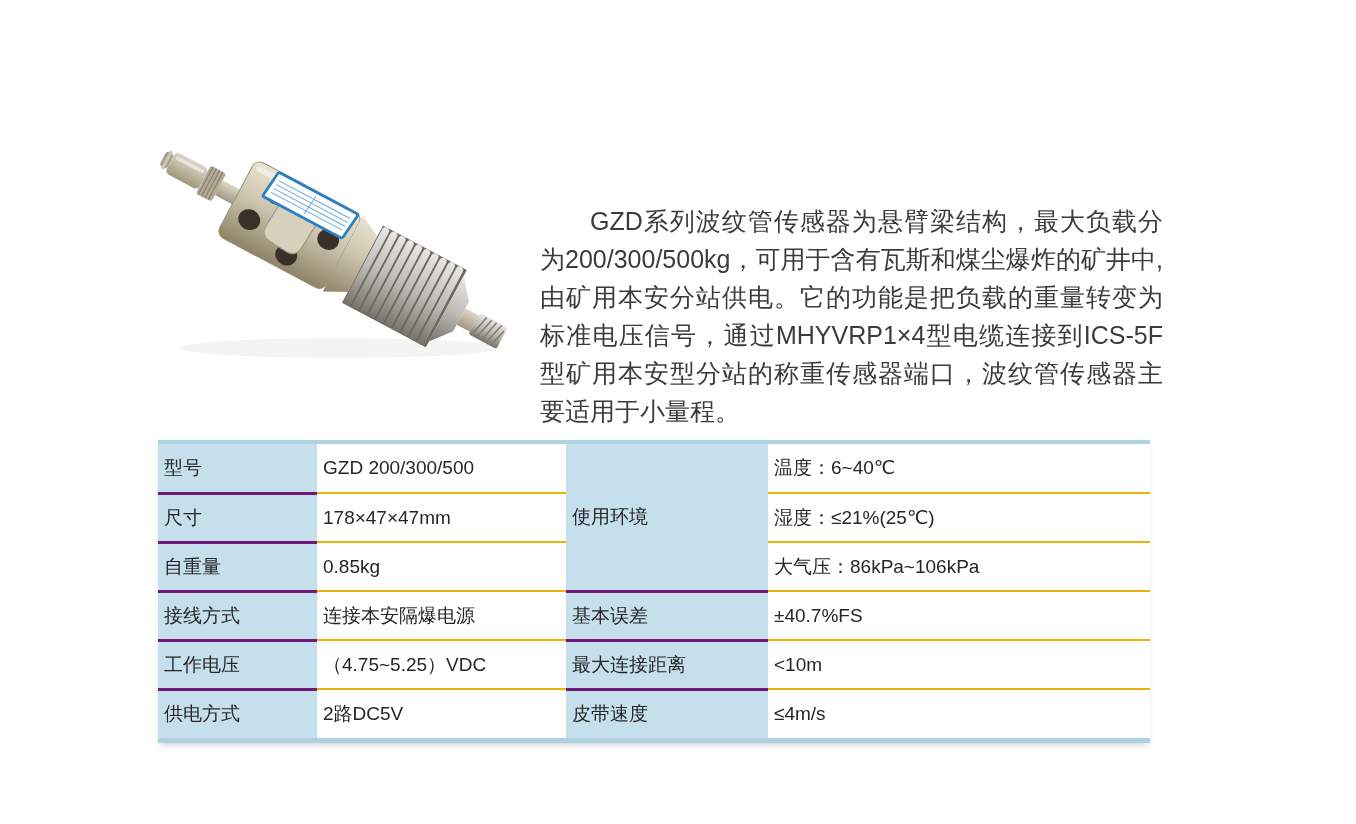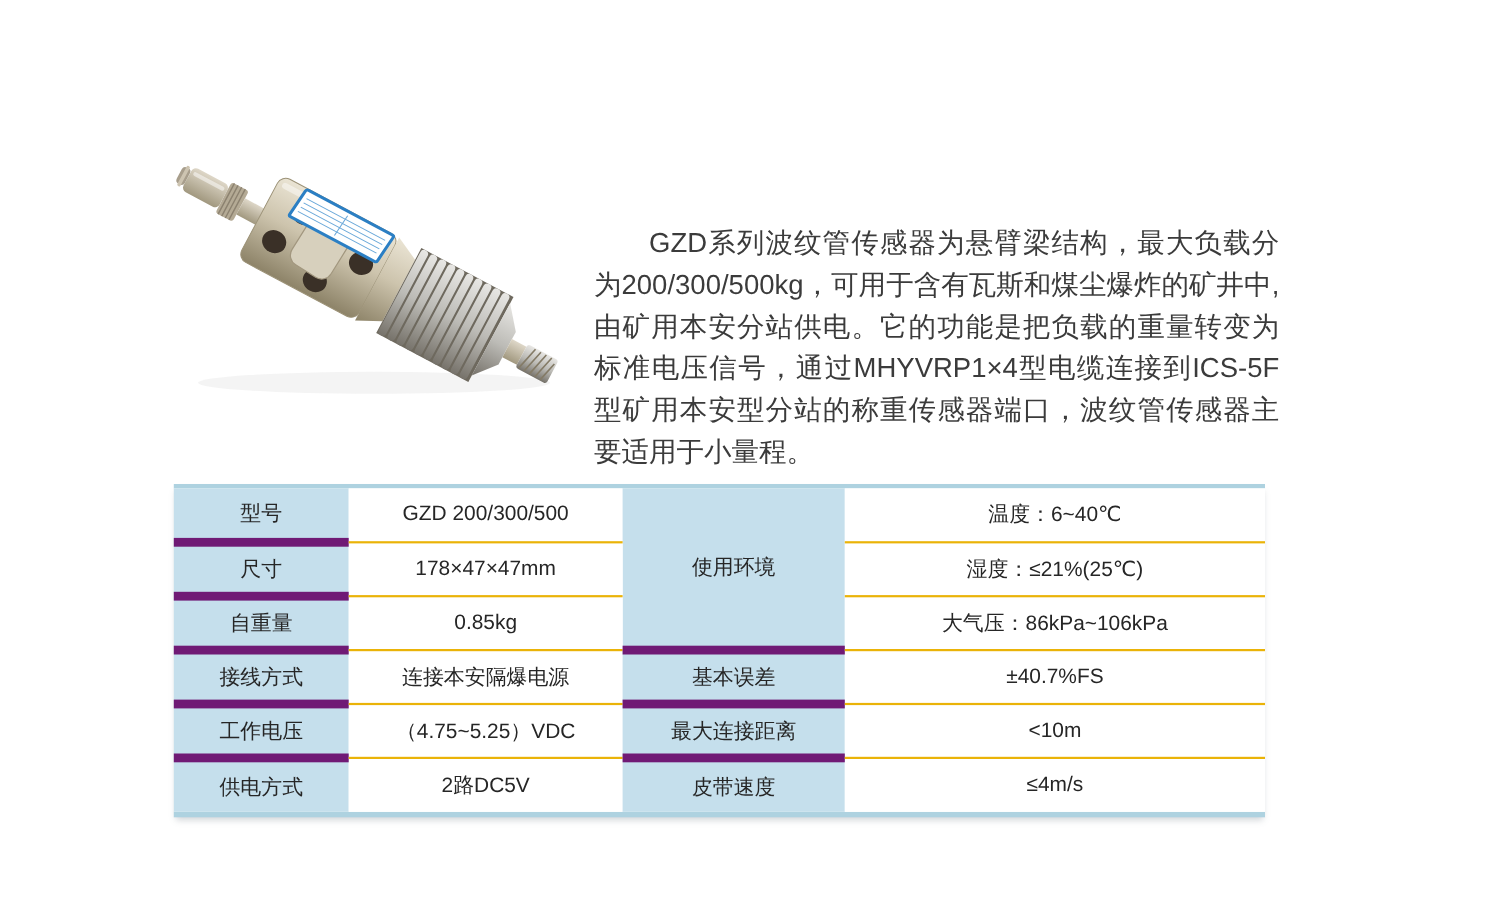--- a/index.html
+++ b/index.html
@@ -45,28 +45,28 @@
   }
 
   
   .spec-table-wrap {
     position:absolute; left:158px; top:440px; width:992px;
     border-top:4px solid #aed2e0; border-bottom:5px solid #aed2e0;
     box-shadow:0 4px 6px -2px rgba(90,105,115,0.28);
   }
   table.spec { border-collapse:collapse; table-layout:fixed; width:992px;
     font-size:19px; color:#262626; }
-  table.spec td { text-align:center; vertical-align:middle; height:49px; padding:0 6px; }
+  table.spec td { vertical-align:middle; height:49px; padding:0 6px; }
   table.spec col.c0 { width:159px; }
   table.spec col.c1 { width:249px; }
   table.spec col.c2 { width:202px; }
   table.spec col.c3 { width:382px; }
   table.spec td.lbl { background:#c5dfec; }
   table.spec td.val { background:#ffffff;margin-left:29px; }
-  table.spec tr + tr td.lbl { border-top:8px solid #701a75;margin-left:44px; }
+  table.spec tr + tr td.lbl { border-top:3px solid #701a75;margin-left:44px; }
   table.spec tr + tr td.val { border-top:2px solid #eab308; }
 </style>
 </head>
 <body>
 
 <div class="page">
 
   <div class="product-photo">
     <svg width="400" height="295" viewBox="0 0 400 295" xmlns="http://www.w3.org/2000/svg">
       <defs>

